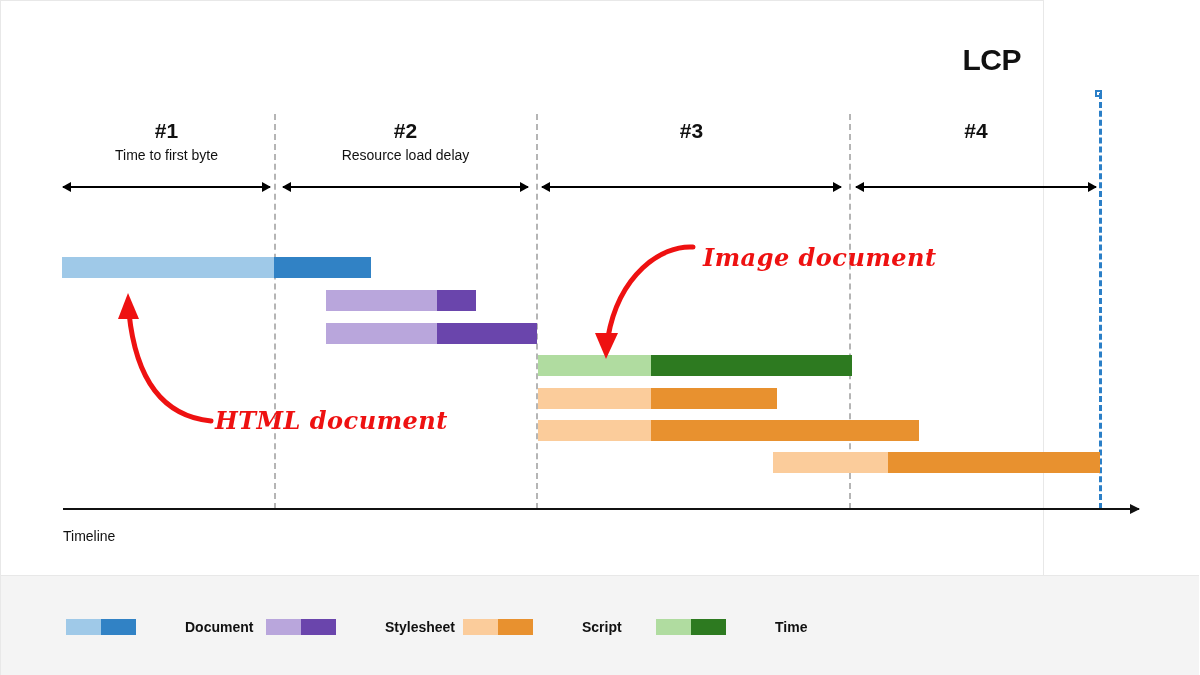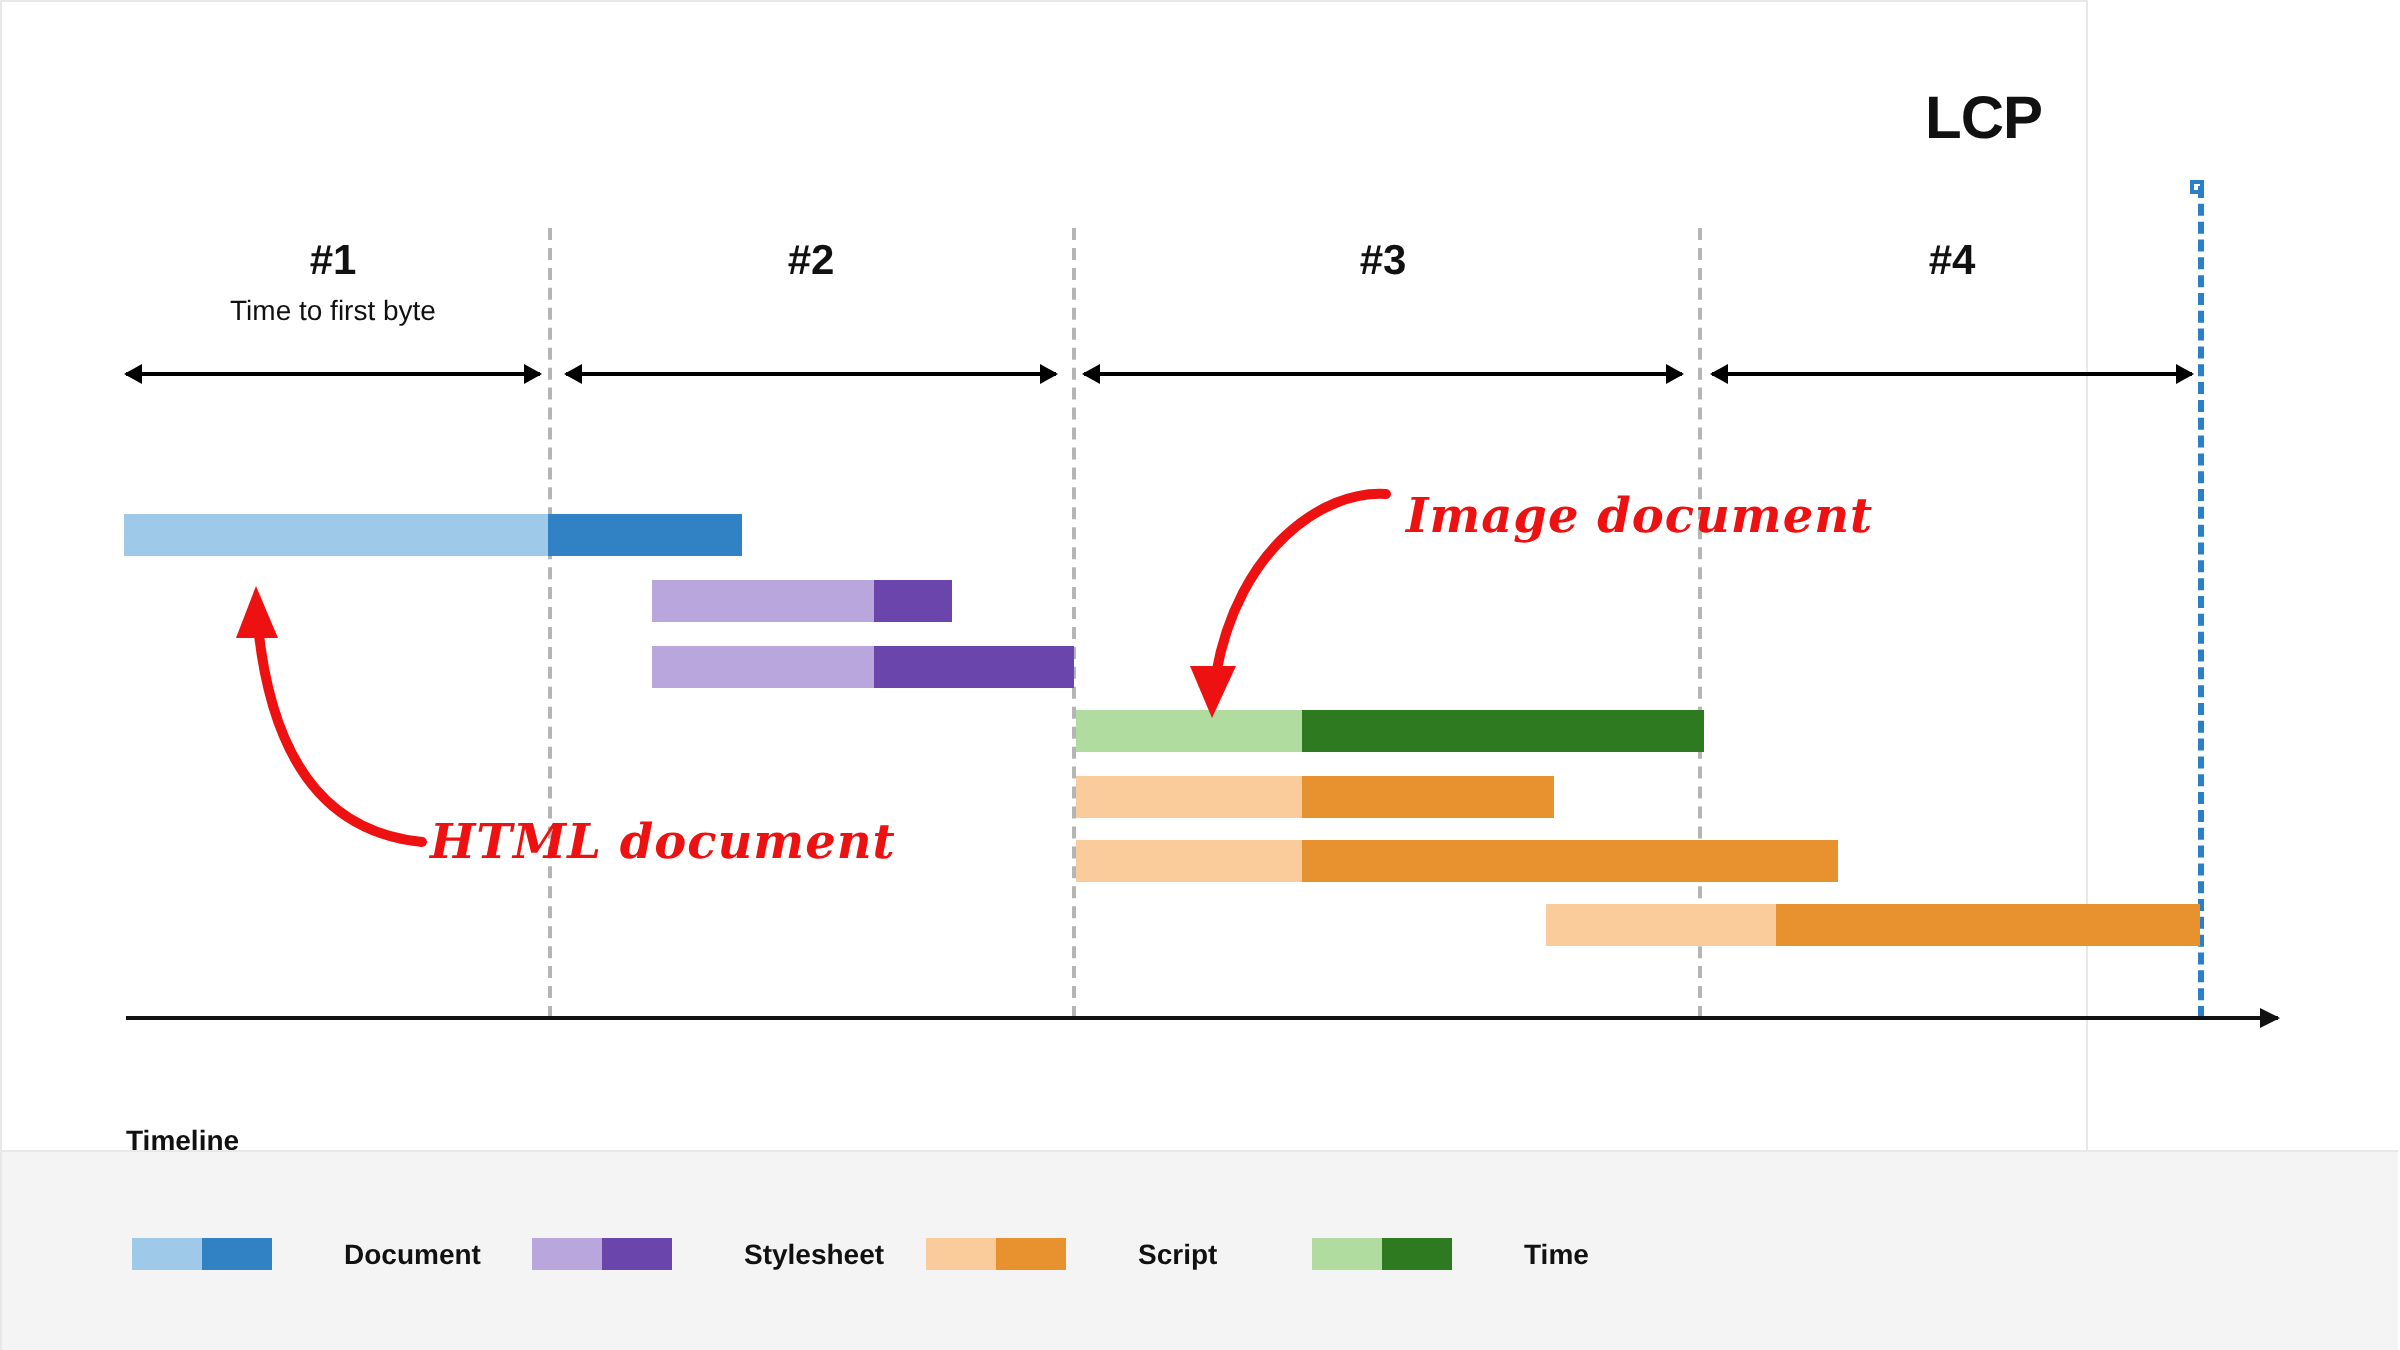--- a/index.html
+++ b/index.html
@@ -69,21 +69,21 @@
     position:absolute; left:62px; top:507px; width:1076px; height:2px;
     background:#111;
   }
   #axis::after{
     content:""; position:absolute; right:-1px; top:-4px;
     width:0;height:0;border-top:5px solid transparent;border-bottom:5px solid transparent;
     border-left:10px solid #111;
   }
   #axis-label{
     position:absolute; left:62px; top:527px;
-    font-size:14px; font-weight:bold; color:#111;margin-top:34px;
+    font-size:14px; font-weight:normal; color:#111;
   }
 
   
   .annot-text{
     position:absolute; color:#ee1111;
     font-family:"DejaVu Serif",serif;
     font-style:italic; font-weight:bold;
     font-size:24px; letter-spacing:0.5px;
     white-space:nowrap;
   }
@@ -93,21 +93,21 @@
   #legend{
     position:absolute; left:0; top:574px; width:1198px; height:99px;
     background:#f4f4f4; border-top:1px solid #e8e8e8;
   }
   .legend-item{
     position:absolute; top:617px; display:flex; align-items:center;
   }
   .legend-swatch{ width:70px; height:16px; display:flex; border:0; }
   .legend-swatch .half{ width:50%; height:100%; }
   .legend-label{
-    font-size:14px; font-weight:bold; color:#111;
+    margin-left:13px; font-size:14px; font-weight:bold; color:#111;
     white-space:nowrap;
     padding-left:36px;
   }
 </style>
 </head>
 <body>
 
 <div id="root">
 
   <div id="lcp-label">LCP</div>
@@ -121,20 +121,21 @@
     </div>
 
   <div id="phases">
       <div class="phase" style="left: 62px; width: 207px;">
         <div class="phase-num">#1</div>
         <div class="phase-name">Time to first byte</div>
       </div>
       <div class="phase-arrow" style="left: 62px; width: 207px;"></div>
       <div class="phase" style="left: 282px; width: 245px;">
         <div class="phase-num">#2</div>
+        <div class="phase-name">Resource load delay</div>
       </div>
       <div class="phase-arrow" style="left: 282px; width: 245px;"></div>
       <div class="phase" style="left: 541px; width: 299px;">
         <div class="phase-num">#3</div>
       </div>
       <div class="phase-arrow" style="left: 541px; width: 299px;"></div>
       <div class="phase" style="left: 855px; width: 240px;">
         <div class="phase-num">#4</div>
       </div>
       <div class="phase-arrow" style="left: 855px; width: 240px;"></div>

